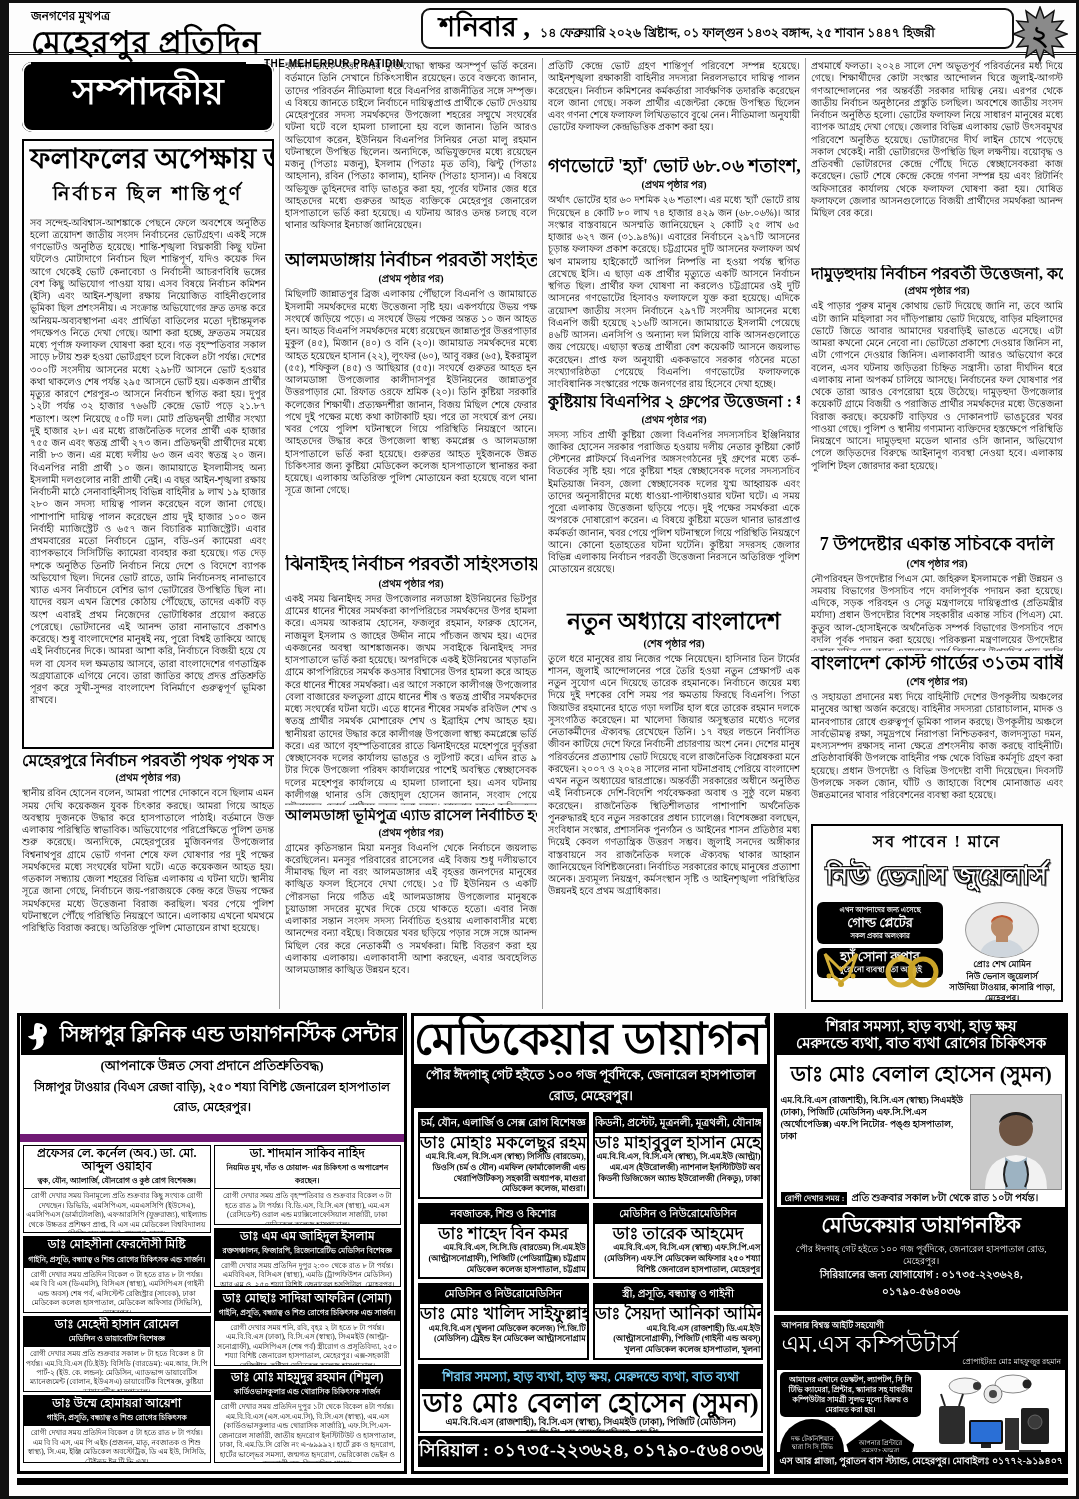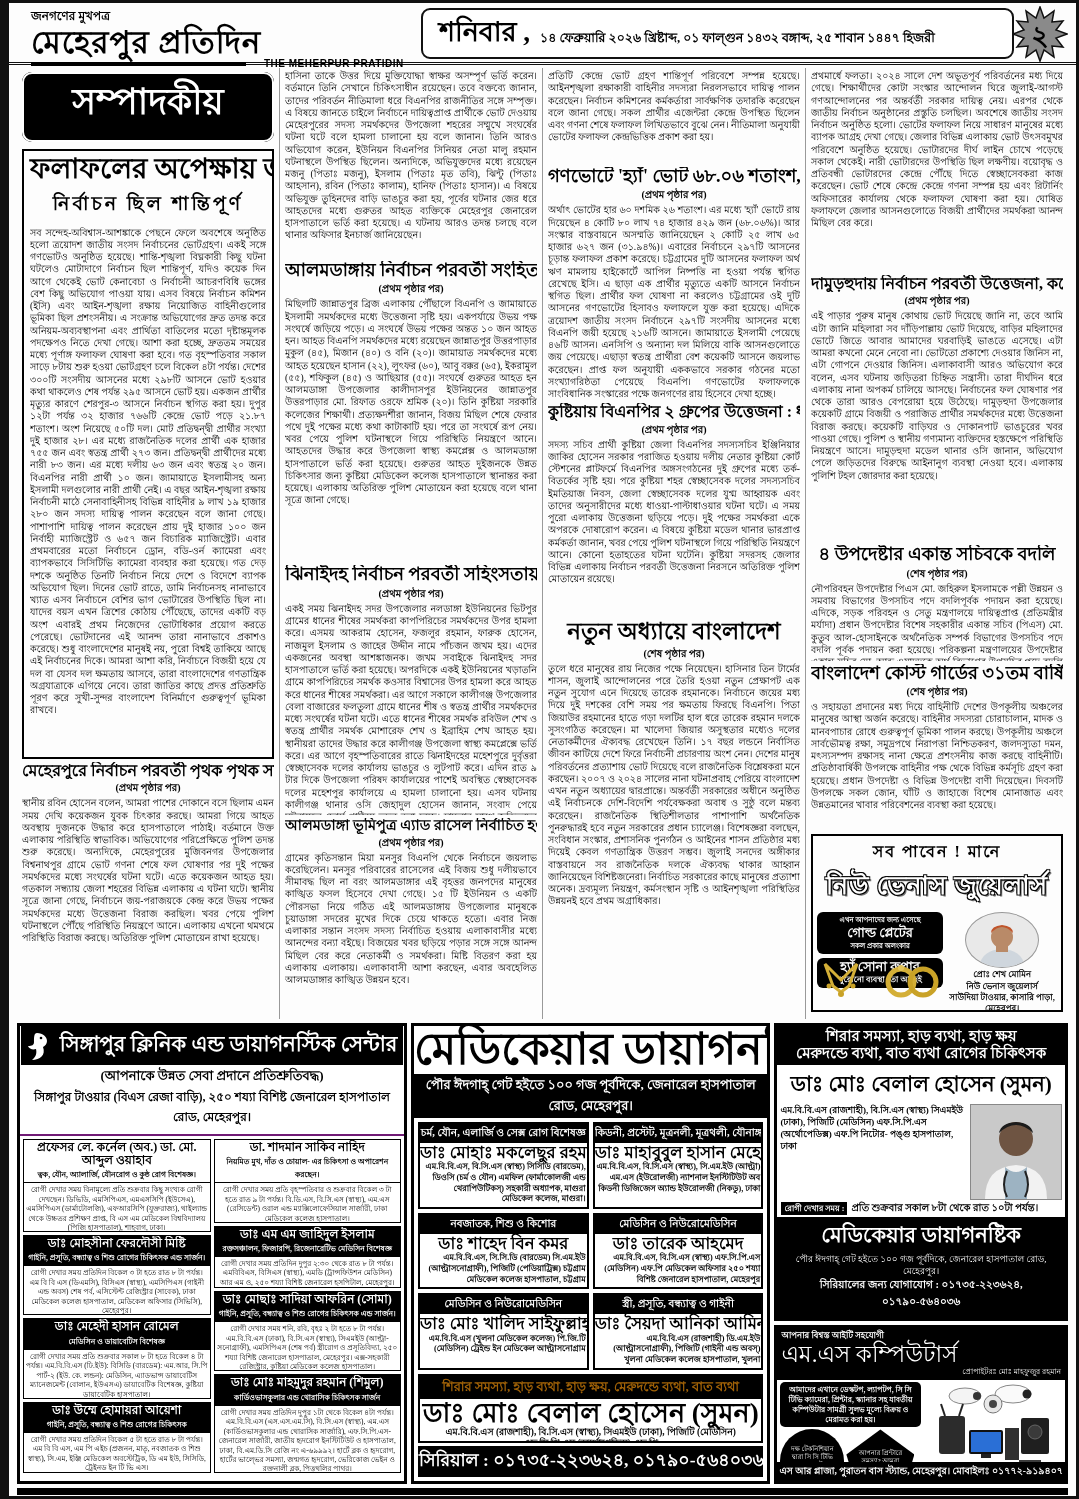--- a/index.html
+++ b/index.html
@@ -1,21 +1,21 @@
 <!DOCTYPE html>
 <html><head>
 <meta charset="utf-8">
 <style>
   * { margin:0; padding:0; box-sizing:border-box; }
   html,body { width:1079px; }
   body { height:1499px; background:#d8d8d8; font-family:"Liberation Serif", serif; color:#000; position:relative; }
   .page { position:absolute; inset:0; background:#fdfdfd; border:3px solid #111; border-left:9px solid #111; overflow:hidden; }
 
   
-  .header { display:flex; align-items:stretch; height:62px; padding:4px 10px 2px 8px; border-bottom:3px double #111; position:relative; }
+  .header { display:flex; align-items:stretch; height:52px; padding:4px 10px 2px 8px; border-bottom:3px double #111; position:relative; }
   .masthead { width:400px; padding-left:14px; }
   .tagline { font-size:12px; font-weight:bold; }
   .mast-title { font-size:31px; font-weight:bold; line-height:1.0; letter-spacing:1px; }
   .mast-row { display:flex; align-items:flex-end; gap:18px; }
   .mast-rule { height:4px; background:#000; flex:0 0 215px; margin-bottom:3px; }
   .mast-en { font-size:10px; font-weight:bold; font-family:"Liberation Sans", sans-serif; letter-spacing:.5px; white-space:nowrap; }
   .datebar { flex:1; border:2px solid #111; border-radius:9px; margin:1px 52px 1px 4px; display:flex; align-items:center; padding:0 16px; gap:10px; background:#fff; }
   .day { font-size:27px; font-weight:bold; white-space:nowrap; }
   .dates { font-size:12.5px; font-weight:bold; margin-top:10px; }
   .starburst { position:absolute; right:8px; top:3px; width:56px; height:58px; }
@@ -48,42 +48,42 @@
   .jew-contact { font-size:8.5px; font-weight:bold; line-height:1.25; margin-top:1px; }
   .jew-gold { position:absolute; left:6px; bottom:4px; }
 
   
   .ads { display:flex; gap:4px; padding:2px 8px 4px; height:467px; }
   .ad { border:3px solid #000; background:#fff; overflow:hidden; }
   .ad-singapore { flex:0 0 390px; display:flex; flex-direction:column;align-items:center; }
   .sg-header { background:#000; color:#fff; display:flex; align-items:center; gap:7px; padding:2px 6px; }
   .sg-title { font-size:21px; font-weight:bold; white-space:nowrap; }
   .sg-sub { text-align:center; font-weight:bold; font-size:13px; padding:1px 4px; }
-  .sg-addr { text-align:center; font-weight:bold; font-size:12px; border-bottom:2px solid #701a75; padding-bottom:6px; }
+  .sg-addr { text-align:center; font-weight:bold; font-size:12px; border-bottom:8px solid #701a75; padding-bottom:16px; }
   .sg-cols { display:flex; gap:3px; padding:3px; flex:1; overflow:hidden; }
   .sg-col { flex:1; display:flex; flex-direction:column; gap:3px; }
   .sg-doc { border:1px solid #000; text-align:center; overflow:hidden; }
   .sg-doc .nm { font-size:12px; font-weight:bold; line-height:1.1; padding:1px 2px; }
   .sg-doc .sp { font-size:7.6px; font-weight:bold; padding:0 2px 1px; }
   .sg-doc.inv .nm, .sg-doc.inv .sp { background:#000; color:#fff; }
   .sg-doc .dt { font-size:7.3px; line-height:1.3; border-top:1px solid #000; padding:2px; text-align:center; }
   .sg-foot { border-top:2px solid #000; text-align:center; font-weight:bold; padding:1px 0 2px; }
   .sg-email { font-size:15px; font-family:"Liberation Sans", sans-serif; }
   .sg-mob { font-size:14px; }
 
   .ad-medicare { flex:1; margin:0; display:flex; flex-direction:column; }
   .md-title { font-size:44px; font-weight:bold; text-align:center; line-height:1; padding:2px 0; white-space:nowrap; }
   .md-addr { background:#000; color:#fff; text-align:center; font-size:13px; font-weight:bold; padding:1px; }
   .md-grid { display:grid; grid-template-columns:1fr 1fr; gap:4px; padding:4px; }
   .md-box { border:2px solid #000; text-align:center; overflow:hidden; }
   .md-box .hd { background:#000; color:#fff; font-size:10.5px; font-weight:bold; padding:1px 0; white-space:nowrap; }
   .md-box .nm { font-size:16.5px; font-weight:bold; line-height:1.05; padding:1px 0; white-space:nowrap; }
   .md-box .cr { font-size:8.2px; font-weight:bold; line-height:1.3; padding:0 1px 2px;text-align:right; }
   .md-belal { border:2px solid #000; margin:0 4px; text-align:center; overflow:hidden; }
-  .md-belal .hd { background:#000; color:#a16207; font-size:13px; font-weight:bold; white-space:nowrap; padding:1px; }
+  .md-belal .hd { background:#000; color:#7dd3fc; font-size:13px; font-weight:bold; white-space:nowrap; padding:1px; }
   .md-belal .nm { font-size:27px; font-weight:bold; line-height:1.05; white-space:nowrap; }
   .md-belal .cr { font-size:9.3px; font-weight:bold; line-height:1.25; }
   .md-serial { background:#000; color:#fff; text-align:center; font-size:17.5px; font-weight:bold; margin:3px 4px 4px; padding:1px; white-space:nowrap; }
 
   .ad-right { flex:0 0 276px; display:flex; flex-direction:column; gap:4px; border:none; }
   .bl-ad { border:3px solid #000; height:298px; background:#fff; overflow:hidden; display:flex; flex-direction:column; }
   .bl-head { background:#000; color:#fff; text-align:center; font-weight:bold; font-size:15px; line-height:1.15; padding:2px; }
   .bl-name { font-size:21px; font-weight:bold; text-align:center; padding:3px 0 1px; white-space:nowrap; }
   .bl-row { display:flex; padding:0 3px; gap:2px; }
   .bl-creds { flex:1; font-size:9px; font-weight:bold; line-height:1.35; }
@@ -176,21 +176,21 @@
       <div class="headline h-xl">নতুন অধ্যায়ে বাংলাদেশ</div>
       <div class="note">(শেষ পৃষ্ঠার পর)</div>
       <div class="body-txt" style="height:364px">তুলে ধরে মানুষের রায় নিজের পক্ষে নিয়েছেন। হাসিনার তিন টার্মের শাসন, জুলাই আন্দোলনের পরে তৈরি হওয়া নতুন প্রেক্ষাপট এক নতুন সুযোগ এনে দিয়েছে তারেক রহমানকে। নির্বাচনে জয়ের মধ্য দিয়ে দুই দশকের বেশি সময় পর ক্ষমতায় ফিরছে বিএনপি। পিতা জিয়াউর রহমানের হাতে গড়া দলটির হাল ধরে তারেক রহমান দলকে সুসংগঠিত করেছেন। মা খালেদা জিয়ার অসুস্থতার মধ্যেও দলের নেতাকর্মীদের ঐক্যবদ্ধ রেখেছেন তিনি। ১৭ বছর লন্ডনে নির্বাসিত জীবন কাটিয়ে দেশে ফিরে নির্বাচনী প্রচারণায় অংশ নেন। দেশের মানুষ পরিবর্তনের প্রত্যাশায় ভোট দিয়েছে বলে রাজনৈতিক বিশ্লেষকরা মনে করছেন। ২০০৭ ও ২০২৪ সালের নানা ঘটনাপ্রবাহ পেরিয়ে বাংলাদেশ এখন নতুন অধ্যায়ের দ্বারপ্রান্তে। অন্তর্বর্তী সরকারের অধীনে অনুষ্ঠিত এই নির্বাচনকে দেশি-বিদেশি পর্যবেক্ষকরা অবাধ ও সুষ্ঠু বলে মন্তব্য করেছেন। রাজনৈতিক স্থিতিশীলতার পাশাপাশি অর্থনৈতিক পুনরুদ্ধারই হবে নতুন সরকারের প্রধান চ্যালেঞ্জ। বিশেষজ্ঞরা বলছেন, সংবিধান সংস্কার, প্রশাসনিক পুনর্গঠন ও আইনের শাসন প্রতিষ্ঠার মধ্য দিয়েই কেবল গণতান্ত্রিক উত্তরণ সম্ভব। জুলাই সনদের অঙ্গীকার বাস্তবায়নে সব রাজনৈতিক দলকে ঐক্যবদ্ধ থাকার আহ্বান জানিয়েছেন বিশিষ্টজনেরা। নির্বাচিত সরকারের কাছে মানুষের প্রত্যাশা অনেক। দ্রব্যমূল্য নিয়ন্ত্রণ, কর্মসংস্থান সৃষ্টি ও আইনশৃঙ্খলা পরিস্থিতির উন্নয়নই হবে প্রথম অগ্রাধিকার।</div>
     </div>
 
     <div class="col">
       <div class="body-txt" style="height:202px">প্রথমার্ধে ফলতা। ২০২৪ সালে দেশ অভূতপূর্ব পরিবর্তনের মধ্য দিয়ে গেছে। শিক্ষার্থীদের কোটা সংস্কার আন্দোলন ঘিরে জুলাই-আগস্ট গণআন্দোলনের পর অন্তর্বর্তী সরকার দায়িত্ব নেয়। এরপর থেকে জাতীয় নির্বাচন অনুষ্ঠানের প্রস্তুতি চলছিল। অবশেষে জাতীয় সংসদ নির্বাচন অনুষ্ঠিত হলো। ভোটের ফলাফল নিয়ে সাধারণ মানুষের মধ্যে ব্যাপক আগ্রহ দেখা গেছে। জেলার বিভিন্ন এলাকায় ভোট উৎসবমুখর পরিবেশে অনুষ্ঠিত হয়েছে। ভোটারদের দীর্ঘ লাইন চোখে পড়েছে সকাল থেকেই। নারী ভোটারদের উপস্থিতি ছিল লক্ষণীয়। বয়োবৃদ্ধ ও প্রতিবন্ধী ভোটারদের কেন্দ্রে পৌঁছে দিতে স্বেচ্ছাসেবকরা কাজ করেছেন। ভোট শেষে কেন্দ্রে কেন্দ্রে গণনা সম্পন্ন হয় এবং রিটার্নিং অফিসারের কার্যালয় থেকে ফলাফল ঘোষণা করা হয়। ঘোষিত ফলাফলে জেলার আসনগুলোতে বিজয়ী প্রার্থীদের সমর্থকরা আনন্দ মিছিল বের করে।</div>
       <div class="headline h-md">দামুড়হুদায় নির্বাচন পরবর্তী উত্তেজনা, কয়েকটি গ্রামে ভাঙচুর</div>
       <div class="note">(প্রথম পৃষ্ঠার পর)</div>
       <div class="body-txt" style="height:232px">এই পাড়ার পুরুষ মানুষ কোথায় ভোট দিয়েছে জানি না, তবে আমি এটা জানি মহিলারা সব দাঁড়িপাল্লায় ভোট দিয়েছে, বাড়ির মহিলাদের ভোটে জিতে আবার আমাদের ঘরবাড়িই ভাঙতে এসেছে। এটা আমরা কখনো মেনে নেবো না। ভোটতো প্রকাশ্যে দেওয়ার জিনিস না, এটা গোপনে দেওয়ার জিনিস। এলাকাবাসী আরও অভিযোগ করে বলেন, এসব ঘটনায় জড়িতরা চিহ্নিত সন্ত্রাসী। তারা দীর্ঘদিন ধরে এলাকায় নানা অপকর্ম চালিয়ে আসছে। নির্বাচনের ফল ঘোষণার পর থেকে তারা আরও বেপরোয়া হয়ে উঠেছে। দামুড়হুদা উপজেলার কয়েকটি গ্রামে বিজয়ী ও পরাজিত প্রার্থীর সমর্থকদের মধ্যে উত্তেজনা বিরাজ করছে। কয়েকটি বাড়িঘর ও দোকানপাট ভাঙচুরের খবর পাওয়া গেছে। পুলিশ ও স্থানীয় গণ্যমান্য ব্যক্তিদের হস্তক্ষেপে পরিস্থিতি নিয়ন্ত্রণে আসে। দামুড়হুদা মডেল থানার ওসি জানান, অভিযোগ পেলে জড়িতদের বিরুদ্ধে আইনানুগ ব্যবস্থা নেওয়া হবে। এলাকায় পুলিশি টহল জোরদার করা হয়েছে।</div>
-      <div class="headline h-lg">৪ উপদেষ্টার একান্ত সচিবকে বদলি</div>
+      <div class="headline h-lg">7 উপদেষ্টার একান্ত সচিবকে বদলি</div>
       <div class="note">(শেষ পৃষ্ঠার পর)</div>
       <div class="body-txt" style="height:78px">নৌপরিবহন উপদেষ্টার পিএস মো. জহিরুল ইসলামকে পল্লী উন্নয়ন ও সমবায় বিভাগের উপসচিব পদে বদলিপূর্বক পদায়ন করা হয়েছে। এদিকে, সড়ক পরিবহন ও সেতু মন্ত্রণালয়ে দায়িত্বপ্রাপ্ত (প্রতিমন্ত্রীর মর্যাদা) প্রধান উপদেষ্টার বিশেষ সহকারীর একান্ত সচিব (পিএস) মো. কুতুব আল-হোসাইনকে অর্থনৈতিক সম্পর্ক বিভাগের উপসচিব পদে বদলি পূর্বক পদায়ন করা হয়েছে। পরিকল্পনা মন্ত্রণালয়ের উপদেষ্টার একান্ত সচিব মো. আব্দু ওয়াদুদকে অর্থ বিভাগের উপসচিব পদে বদলি পূর্বক পদায়ন করা হয়েছে।</div>
       <div class="headline h-lg">বাংলাদেশ কোস্ট গার্ডের ৩১তম বার্ষিকী আজ</div>
       <div class="note">(শেষ পৃষ্ঠার পর)</div>
       <div class="body-txt" style="height:130px">ও সহায়তা প্রদানের মধ্য দিয়ে বাহিনীটি দেশের উপকূলীয় অঞ্চলের মানুষের আস্থা অর্জন করেছে। বাহিনীর সদস্যরা চোরাচালান, মাদক ও মানবপাচার রোধে গুরুত্বপূর্ণ ভূমিকা পালন করছে। উপকূলীয় অঞ্চলে সার্বভৌমত্ব রক্ষা, সমুদ্রপথে নিরাপত্তা নিশ্চিতকরণ, জলদস্যুতা দমন, মৎস্যসম্পদ রক্ষাসহ নানা ক্ষেত্রে প্রশংসনীয় কাজ করছে বাহিনীটি। প্রতিষ্ঠাবার্ষিকী উপলক্ষে বাহিনীর পক্ষ থেকে বিভিন্ন কর্মসূচি গ্রহণ করা হয়েছে। প্রধান উপদেষ্টা ও বিভিন্ন উপদেষ্টা বাণী দিয়েছেন। দিবসটি উপলক্ষে সকল জোন, ঘাঁটি ও জাহাজে বিশেষ মোনাজাত এবং উন্নতমানের খাবার পরিবেশনের ব্যবস্থা করা হয়েছে।</div>
 
       <div class="jew-ad">
         <div class="jew-line1">সব পাবেন ! মানে</div>
         <div class="jew-title">নিউ ভেনাস জুয়েলার্স</div>
         <div class="jew-cols">

